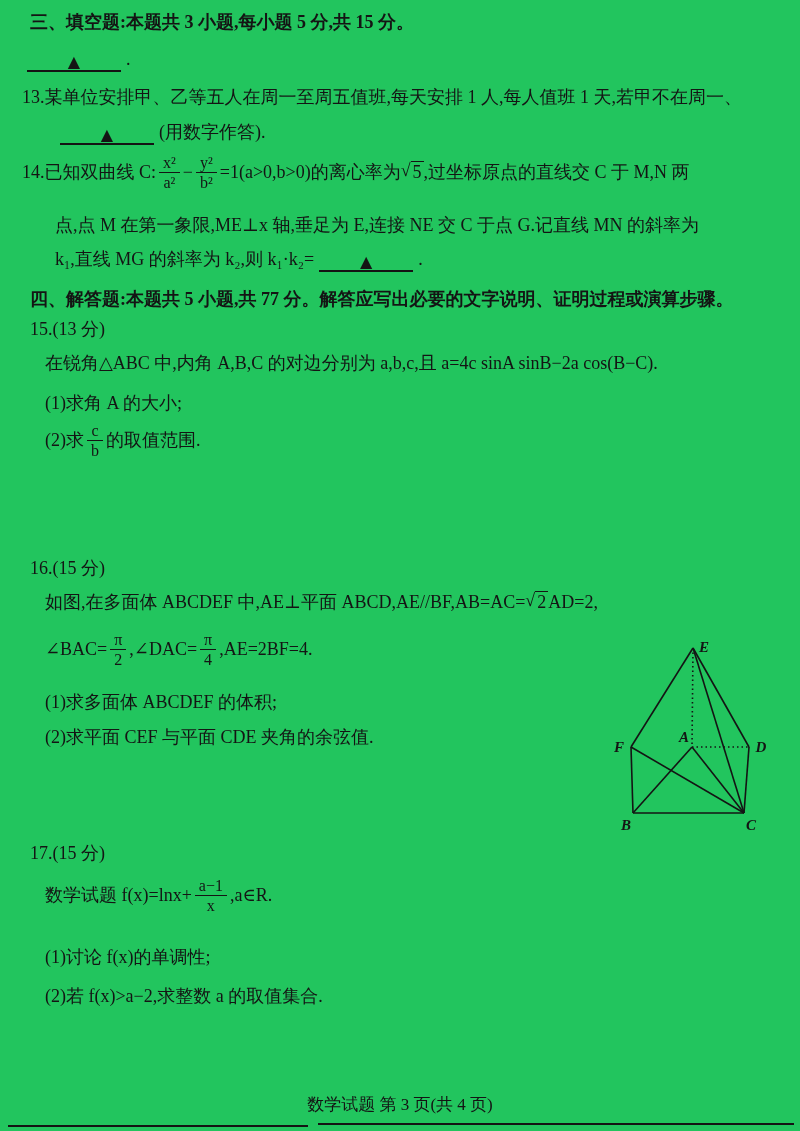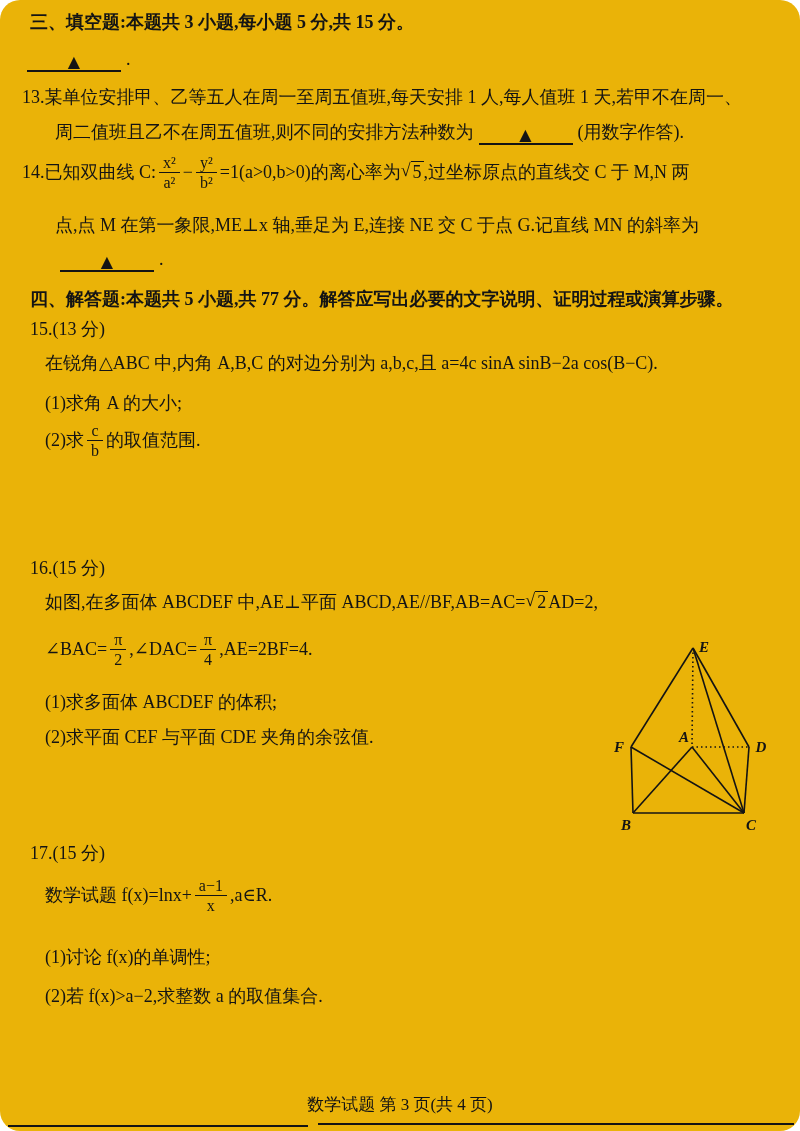--- a/index.html
+++ b/index.html
@@ -20,29 +20,29 @@
   .figure{position:absolute;}
   .figure line{stroke:#141414;}
   .figure text{font-family:"Liberation Serif","DejaVu Serif",serif;font-style:italic;
                font-weight:bold;font-size:15px;fill:#141414;}
   .footer{position:absolute;left:0;right:0;text-align:center;font-size:17px;}
   .rule{position:absolute;height:2px;background:#141414;}
 </style>
 </head>
 <body>
 
-<div class="page" style="background: #eab308; color: rgb(20, 20, 20); border-radius: 20px;">
+<div class="page" style="background: #22c55e; color: rgb(20, 20, 20);">
   <div>
       <div class="line bold" style="left: 30px; top: 11px;"><span>三、填空题:本题共 3 小题,每小题 5 分,共 15 分。</span></div>
       <div class="line" style="left: 22px; top: 46px;"><span class="blank"><span class="tri">▲</span></span><span>.</span></div>
       <div class="line" style="left: 22px; top: 86px;"><span>13.某单位安排甲、乙等五人在周一至周五值班,每天安排 1 人,每人值班 1 天,若甲不在周一、</span></div>
-      <div class="line" style="left: 55px; top: 119px;"><span>周二值班且乙不在周五值班,则不同的安排方法种数为</span><span class="blank"><span class="tri">▲</span></span><span>(用数字作答).</span></div>
+      <div class="line" style="left: 55px; top: 119px;"><span class="blank"><span class="tri">▲</span></span><span>(用数字作答).</span></div>
       <div class="line" style="left: 22px; top: 153px;"><span>14.已知双曲线 C:</span><span class="frac"><span class="num">x²</span><span class="den">a²</span></span><span>−</span><span class="frac"><span class="num">y²</span><span class="den">b²</span></span><span>=1(a&gt;0,b&gt;0)的离心率为</span><span class="sqrt"><span class="rad">√</span><span class="radicand">5</span></span><span>,过坐标原点的直线交 C 于 M,N 两</span></div>
       <div class="line" style="left: 55px; top: 214px;"><span>点,点 M 在第一象限,ME⊥x 轴,垂足为 E,连接 NE 交 C 于点 G.记直线 MN 的斜率为</span></div>
-      <div class="line" style="left: 55px; top: 246px;"><span class="blank"><span class="tri">▲</span></span><span>.</span></div>
+      <div class="line" style="left: 55px; top: 246px;"><span>k₁,直线 MG 的斜率为 k₂,则 k₁·k₂=</span><span class="blank"><span class="tri">▲</span></span><span>.</span></div>
       <div class="line bold" style="left: 30px; top: 288px;"><span>四、解答题:本题共 5 小题,共 77 分。解答应写出必要的文字说明、证明过程或演算步骤。</span></div>
       <div class="line" style="left: 30px; top: 318px; justify-content: flex-end;"><span>15.(13 分)</span></div>
       <div class="line" style="left: 45px; top: 352px;"><span>在锐角△ABC 中,内角 A,B,C 的对边分别为 a,b,c,且 a=4c sinA sinB−2a cos(B−C).</span></div>
       <div class="line" style="left: 45px; top: 392px;"><span>(1)求角 A 的大小;</span></div>
       <div class="line" style="left: 45px; top: 421px;"><span>(2)求</span><span class="frac"><span class="num">c</span><span class="den">b</span></span><span>的取值范围.</span></div>
       <div class="line" style="left: 30px; top: 557px; justify-content: center;"><span>16.(15 分)</span></div>
       <div class="line" style="left: 45px; top: 591px;"><span>如图,在多面体 ABCDEF 中,AE⊥平面 ABCD,AE//BF,AB=AC=</span><span class="sqrt"><span class="rad">√</span><span class="radicand">2</span></span><span>AD=2,</span></div>
       <div class="line" style="left: 45px; top: 630px;"><span>∠BAC=</span><span class="frac"><span class="num">π</span><span class="den">2</span></span><span>,∠DAC=</span><span class="frac"><span class="num">π</span><span class="den">4</span></span><span>,AE=2BF=4.</span></div>
       <div class="line" style="left: 45px; top: 691px;"><span>(1)求多面体 ABCDEF 的体积;</span></div>
       <div class="line" style="left: 45px; top: 726px;"><span>(2)求平面 CEF 与平面 CDE 夹角的余弦值.</span></div>

